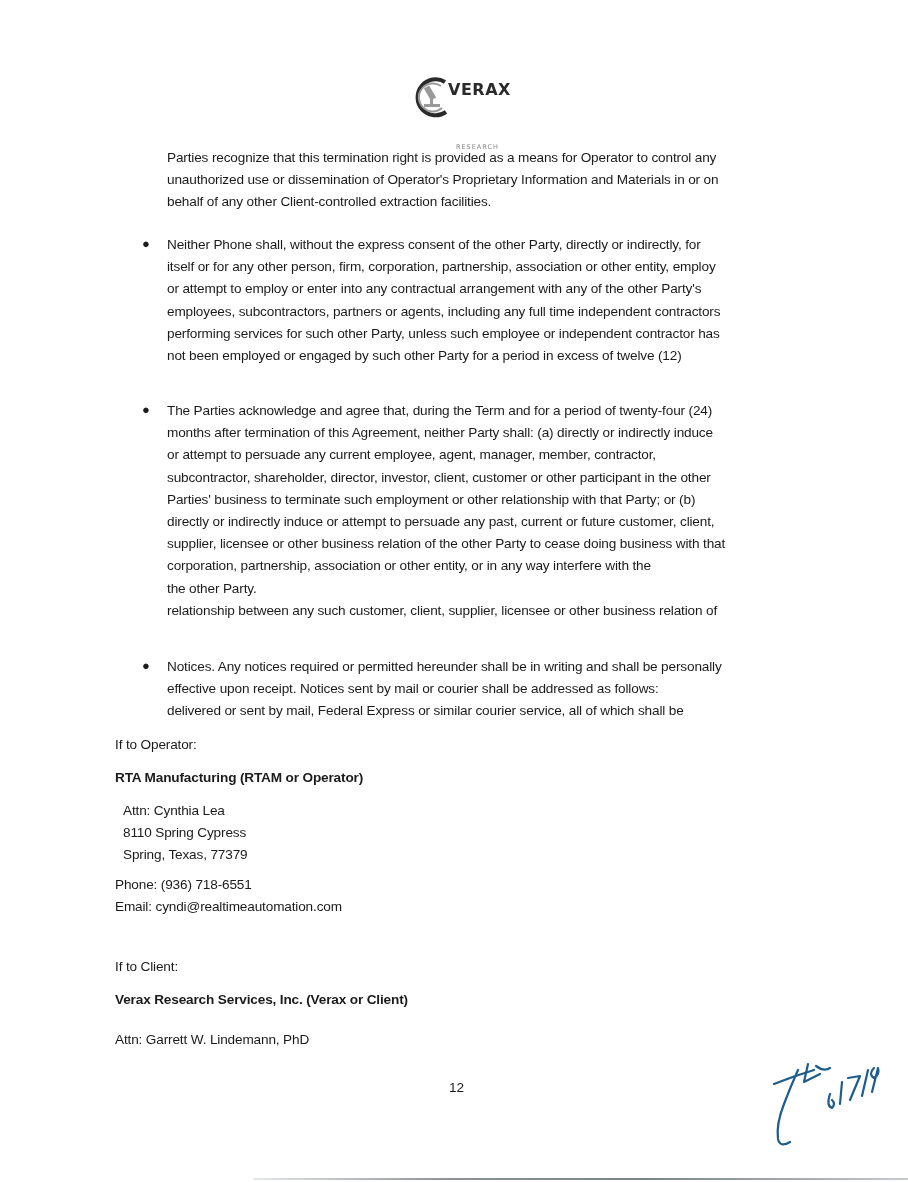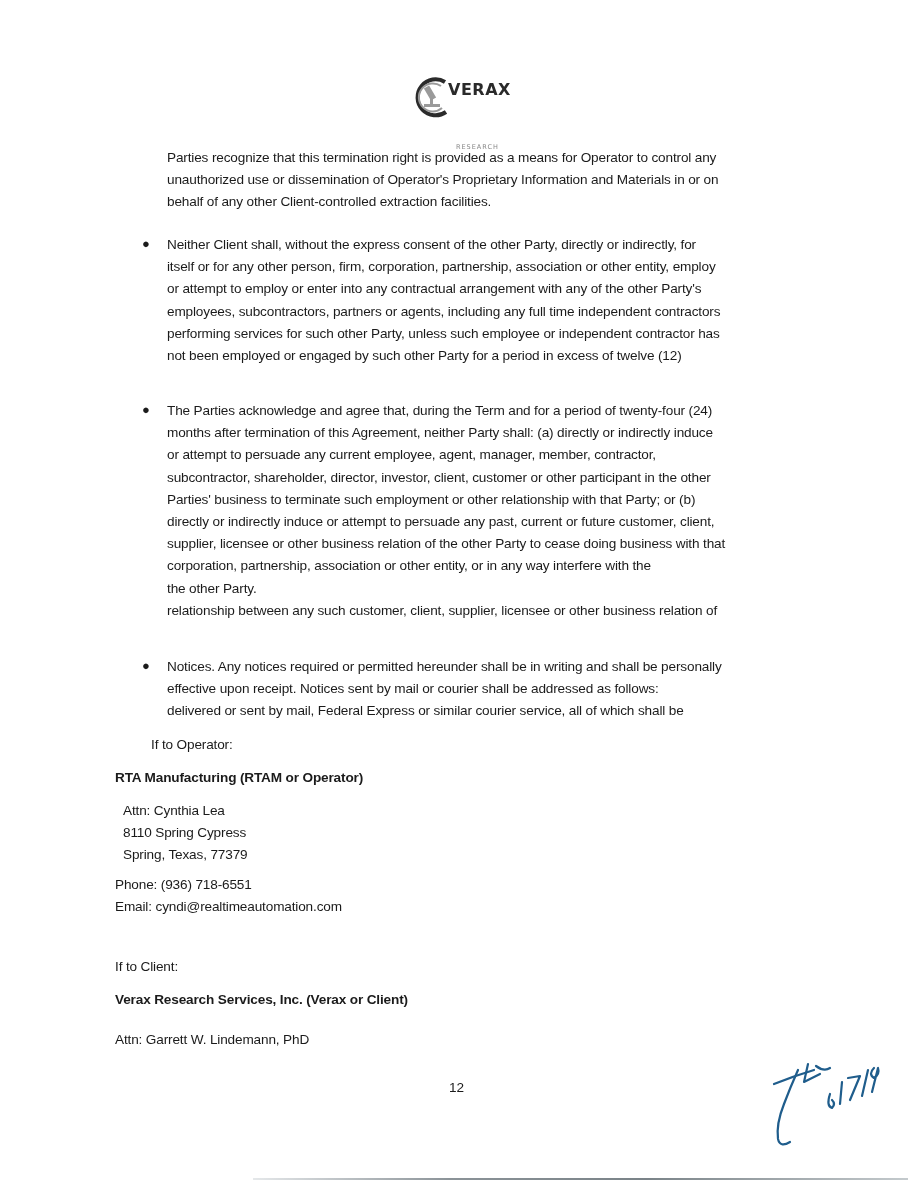--- a/index.html
+++ b/index.html
@@ -39,21 +39,21 @@
 <div class="page-text">
 
   <div class="para" style="left:167px; top:147px;">
     <span class="ln">Parties recognize that this termination right is provided as a means for Operator to control any</span>
     <span class="ln">unauthorized use or dissemination of Operator's Proprietary Information and Materials in or on</span>
     <span class="ln">behalf of any other Client-controlled extraction facilities.</span>
   </div>
 
   <span class="bullet-dot" style="top:236px;">●</span>
   <div class="para" style="left:167px; top:234px;">
-    <span class="ln">Neither Client shall, without the express consent of the other Party, directly or indirectly, for</span>
+    <span class="ln">Neither Phone shall, without the express consent of the other Party, directly or indirectly, for</span>
     <span class="ln">itself or for any other person, firm, corporation, partnership, association or other entity, employ</span>
     <span class="ln">or  attempt to employ or enter into any contractual arrangement with any of the other Party's</span>
     <span class="ln">employees, subcontractors, partners or agents, including any full time independent contractors</span>
     <span class="ln">performing services for such other Party, unless such employee or independent contractor has</span>
     <span class="ln">not  been employed or engaged by such other Party for a period in excess of twelve (12)</span>
   </div>
 
   <span class="bullet-dot" style="top:402px;">●</span>
   <div class="para" style="left:167px; top:400px;">
     <span class="ln">The Parties acknowledge and agree that, during the Term and for a period of twenty-four (24)</span>
@@ -68,21 +68,21 @@
     <span class="ln">relationship between any such customer, client, supplier, licensee or other business relation of</span>
   </div>
 
   <span class="bullet-dot" style="top:658px;">●</span>
   <div class="para" style="left:167px; top:656px;">
     <span class="ln">Notices. Any notices required or permitted hereunder shall be in writing and shall be personally</span>
     <span class="ln">effective upon receipt. Notices sent by mail or courier shall be addressed as follows:</span>
     <span class="ln">delivered or sent by mail, Federal Express or similar courier service, all of which shall be</span>
   </div>
 
-  <div class="para" style="left:115px; top:734px;margin-left:36px;">If to Operator:</div>
+  <div class="para" style="left:115px; top:734px;">If to Operator:</div>
   <div class="para bold" style="left:115px; top:767px;">RTA Manufacturing (RTAM or Operator)</div>
   <div class="para" style="left:115px; top:800px;margin-left:8px;">
     <span class="ln">Attn: Cynthia Lea</span>
     <span class="ln">8110 Spring Cypress</span>
     <span class="ln">Spring, Texas, 77379</span>
   </div>
   <div class="para" style="left:115px; top:874px;">
     <span class="ln">Phone: (936) 718-6551</span>
     <span class="ln">Email: cyndi@realtimeautomation.com</span>
   </div>

